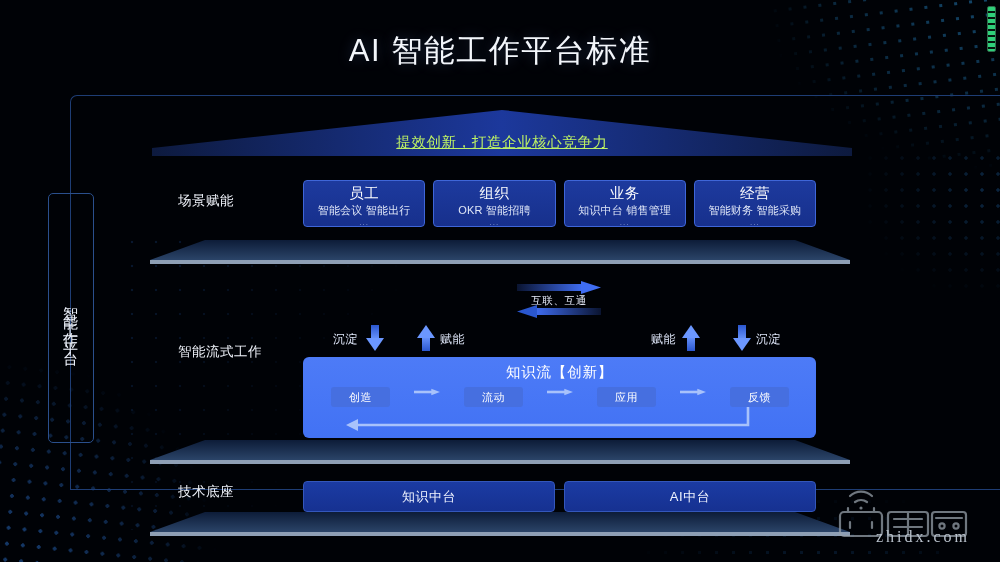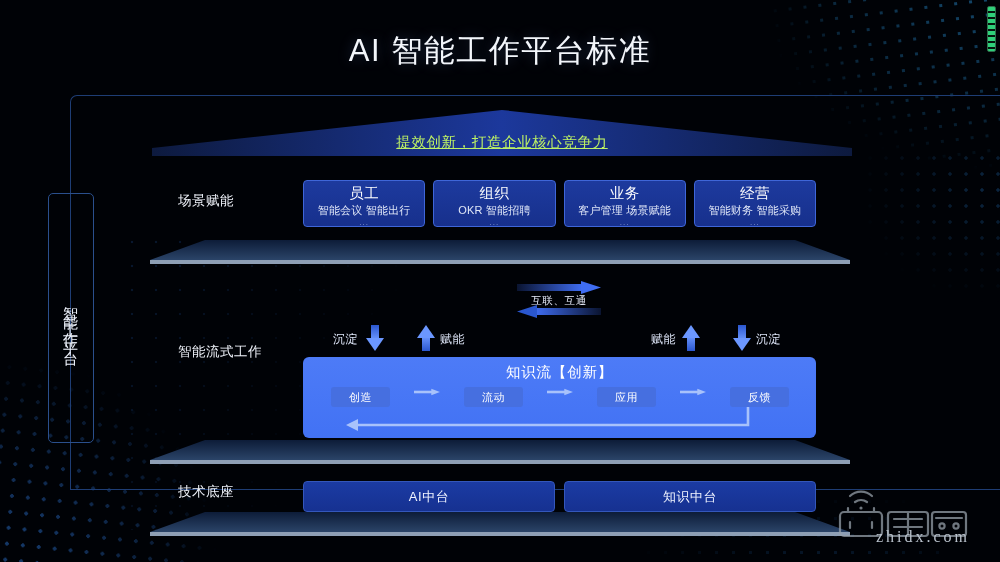--- a/index.html
+++ b/index.html
@@ -357,21 +357,21 @@
       <div class="s">智能会议 智能出行</div>
       <div class="d">...</div>
     </div>
     <div class="scene-card">
       <div class="t">组织</div>
       <div class="s">OKR 智能招聘</div>
       <div class="d">...</div>
     </div>
     <div class="scene-card">
       <div class="t">业务</div>
-      <div class="s">客户管理 场景赋能</div>
+      <div class="s">知识中台 销售管理</div>
       <div class="d">...</div>
     </div>
     <div class="scene-card">
       <div class="t">经营</div>
       <div class="s">智能财务 智能采购</div>
       <div class="d">...</div>
     </div>
   </div>
 
 
@@ -483,24 +483,24 @@
       </div>
     </div>
     <svg class="kloop" viewBox="0 0 458 25">
       <path d="M417,0 L417,18 L22,18" stroke="#a8c2fb" stroke-width="2.6" fill="none"></path>
       <polygon points="15,18 27,12 27,24" fill="#a8c2fb"></polygon>
     </svg>
   </div>
 
   <div class="tech-row">
     <div class="tech-card">
+      <span>知识中台</span>
+    </div>
+    <div class="tech-card">
       <span>AI中台</span>
-    </div>
-    <div class="tech-card">
-      <span>知识中台</span>
     </div>
   </div>
 
   <div class="watermark">
     <svg width="140" height="58" viewBox="0 0 140 58">
       <g fill="none" stroke="#9aa4ae" stroke-width="2.2" stroke-linecap="round">
         <path d="M18,10 a16,16 0 0 1 22,0"></path>
         <path d="M23,16 a10,10 0 0 1 12,0"></path>
         <circle cx="29" cy="22" r="1.6" fill="#9aa4ae" stroke="none"></circle>
         <rect x="8" y="26" width="42" height="24" rx="4"></rect>

